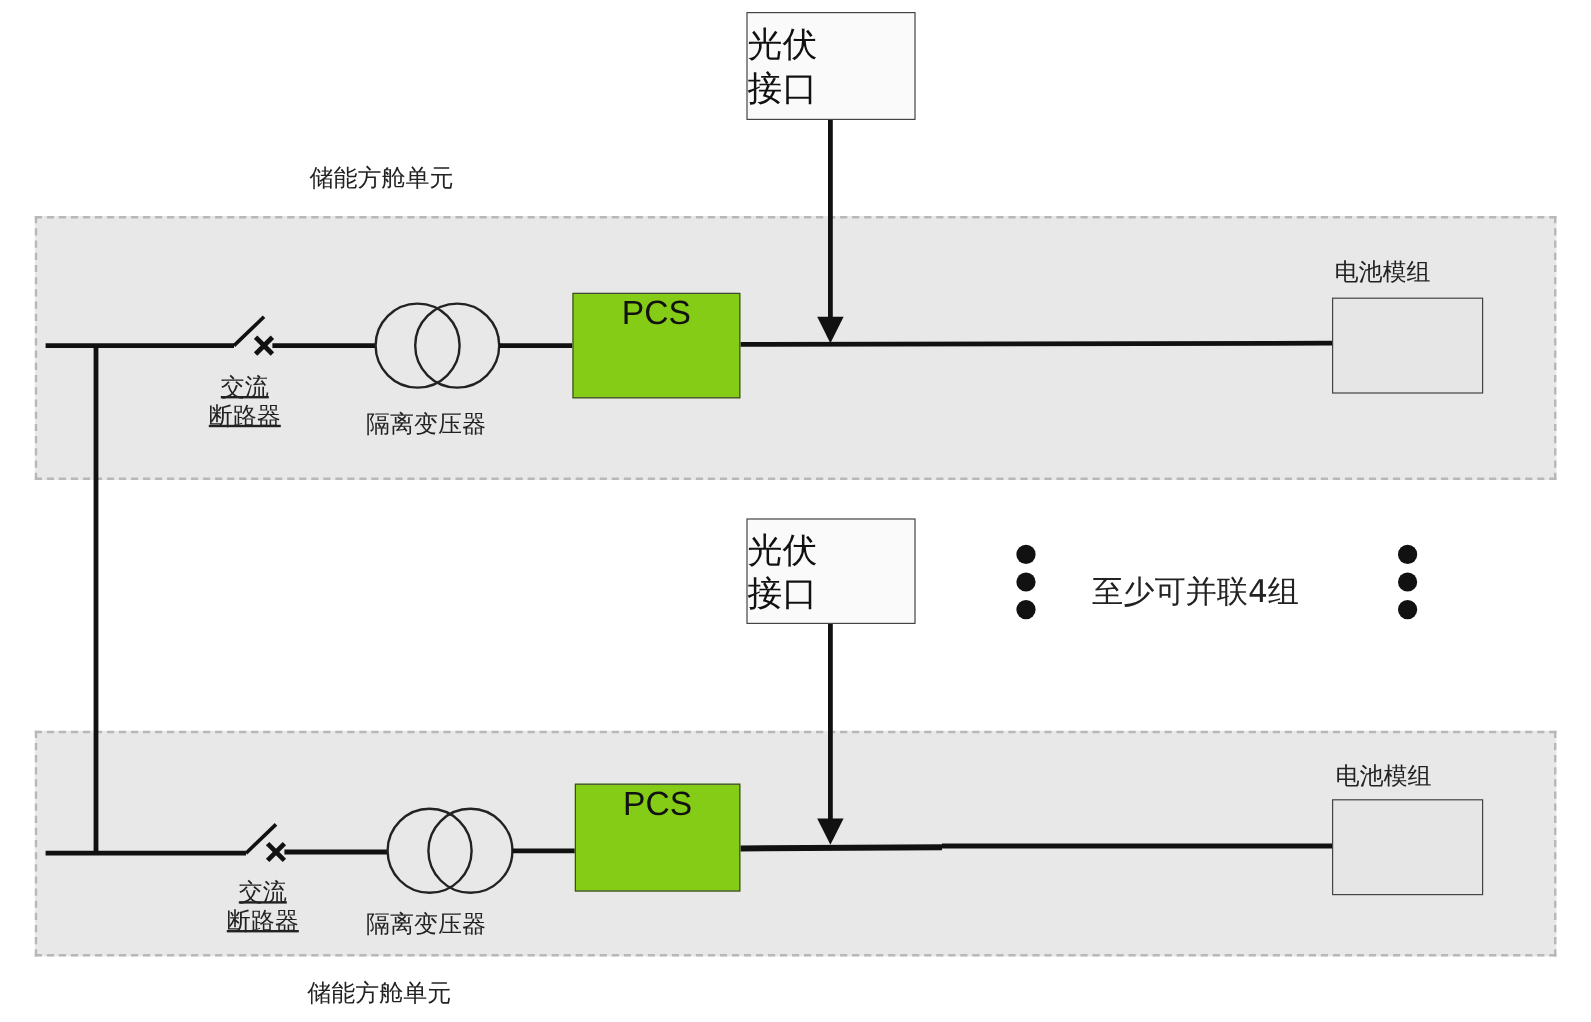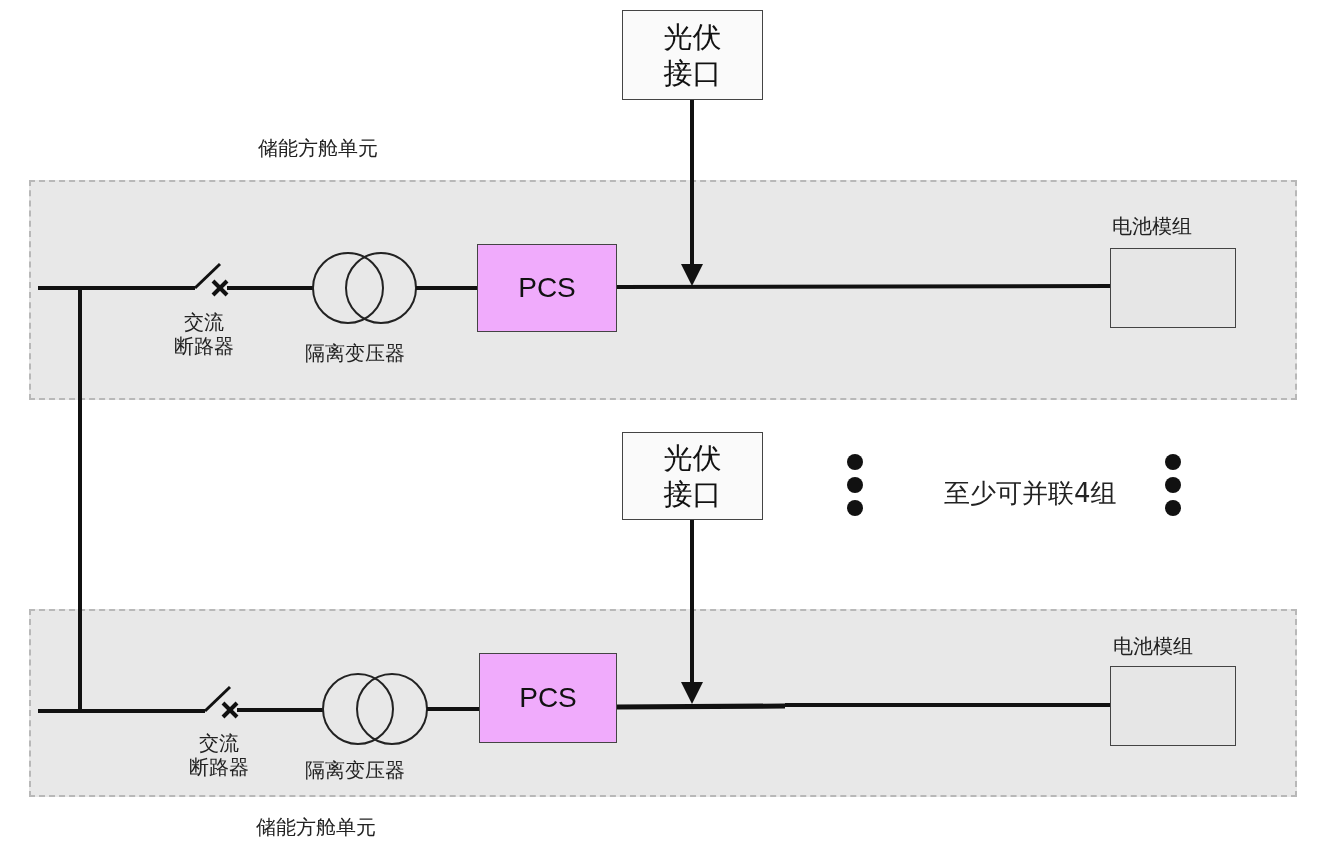--- a/index.html
+++ b/index.html
@@ -1,23 +1,23 @@
 <!DOCTYPE html>
 <html><head>
 <meta charset="utf-8">
 <style>
   html, body { margin: 0; padding: 0; background: #ffffff; }
   body { width: 1326px; height: 852px; position: relative; overflow: hidden;
          font-family: "DejaVu Sans", "Liberation Sans", sans-serif; color: #1a1a1a; }
   .unit-bg { position: absolute; background: #e8e8e8; border: 2px dashed #b8b8b8; box-sizing: border-box; }
   .label { position: absolute; font-size: 20px; color: #222; white-space: nowrap; line-height: 1.2; }
-  .label.center { text-align: center; }
-  .box { position: absolute; border: 1.5px solid #444; box-sizing: border-box; display: flex; align-items: center; justify-content: center; text-align: center; }
+  .label.center { text-align: center; text-decoration: underline; }
+  .box { position: absolute; border: 1.5px solid #444; box-sizing: border-box; display: flex; align-items: flex-start; justify-content: center; text-align: center; }
   .pv-box { background: #fafafa; font-size: 29px; line-height: 1.25; color: #111; }
-  .pcs-box { background: #f0abfc; font-family: "Liberation Sans", sans-serif; font-size: 28px; color: #111; }
+  .pcs-box { background: #84cc16; font-family: "Liberation Sans", sans-serif; font-size: 28px; color: #111; }
   .bat-box { background: #e6e6e6; }
   svg.wires { position: absolute; left: 0; top: 0; width: 1326px; height: 852px; pointer-events: none; }
   .dot { position: absolute; width: 16px; height: 16px; border-radius: 50%; background: #111; }
   .note { position: absolute; font-size: 26px; color: #222; white-space: nowrap; }
 </style>
 </head>
 <body>
 
 <div class="unit-bg" style="left:29px; top:180px; width:1268px; height:220px;"></div>
 
@@ -98,21 +98,21 @@
 <div class="box bat-box" style="left:1110px; top:248px; width:126px; height:80px;"></div>
 
 <div class="box pv-box" style="left:622px; top:432px; width:141px; height:88px; flex-direction:column;">
   <div>光伏</div>
   <div>接口</div>
 </div>
 
 <div class="dot" style="left:847px; top:454px;"></div>
 <div class="dot" style="left:847px; top:477px;"></div>
 <div class="dot" style="left:847px; top:500px;"></div>
-<div class="note" style="left:944px; top:476px;">至少可并联4组</div>
+<div class="note" style="left:910px; top:476px;">至少可并联4组</div>
 <div class="dot" style="left:1165px; top:454px;"></div>
 <div class="dot" style="left:1165px; top:477px;"></div>
 <div class="dot" style="left:1165px; top:500px;"></div>
 
 <div class="box pcs-box" style="left:479px; top:653px; width:138px; height:90px;">
   <span>PCS</span>
 </div>
 
 <div class="label center" style="left:170px; top:731px; width:98px;">
   <div>交流</div>

